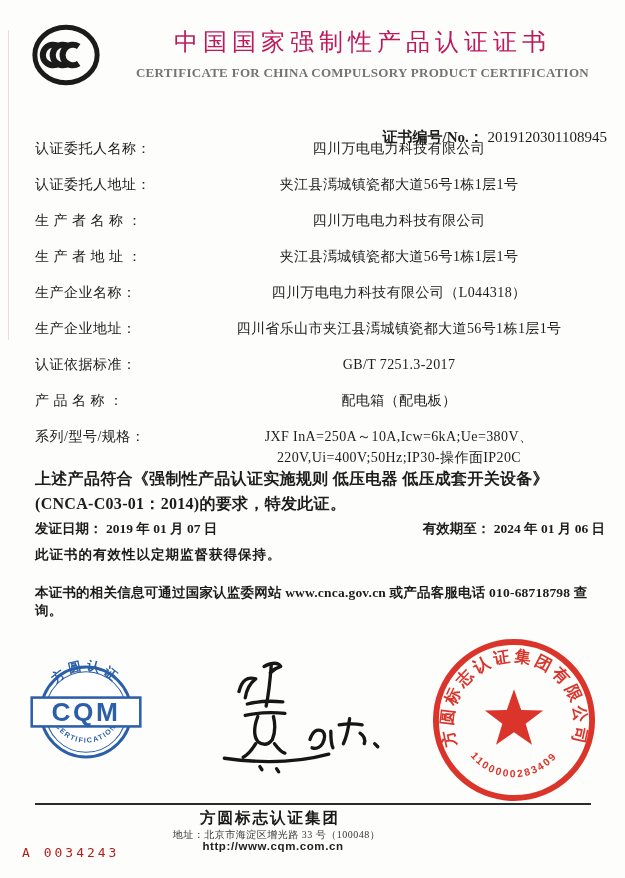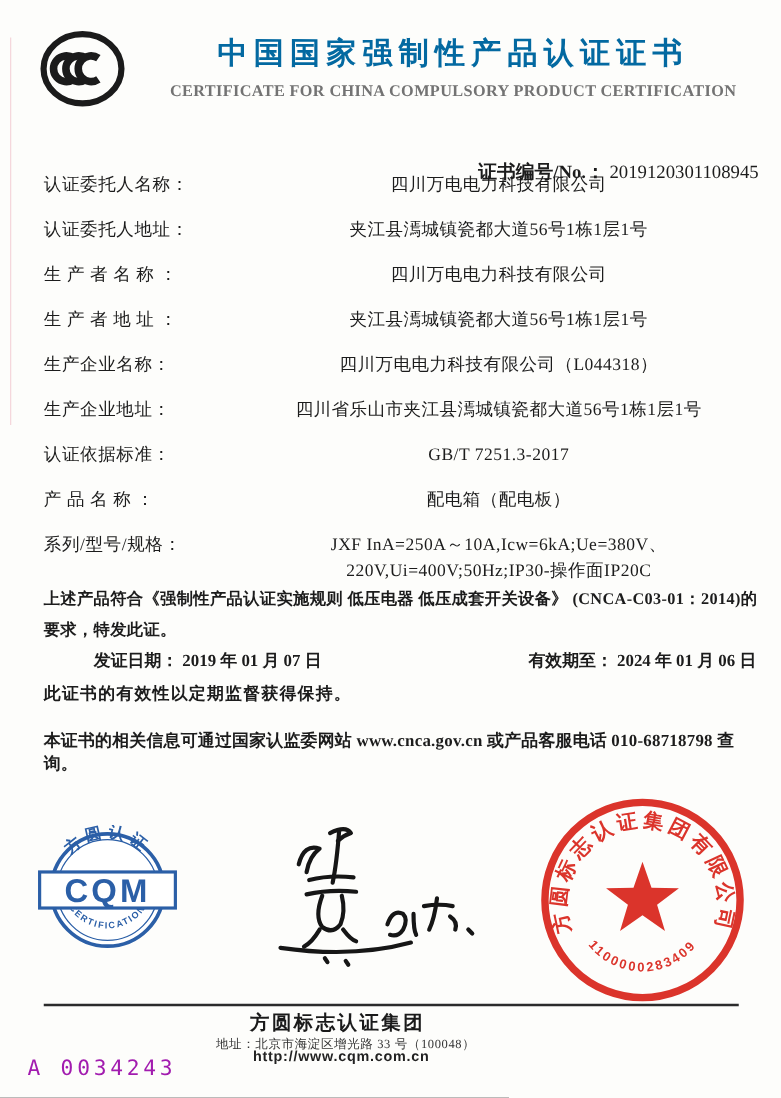--- a/index.html
+++ b/index.html
@@ -5,45 +5,45 @@
   html,body{margin:0;padding:0;background:#888;}
   .page{
     position:relative;width:625px;height:878px;margin:0 auto;
     background:#fdfdfb;overflow:hidden;
     font-family:"Liberation Serif","DejaVu Serif",serif;color:#1c1c1c;
   }
   .scan-line{position:absolute;left:8px;top:30px;width:1px;height:310px;background:rgba(225,120,140,.28);}
   
   .ccc-logo{position:absolute;left:28px;top:20px;width:76px;height:70px;}
   .title-block{position:absolute;left:110px;top:26px;width:505px;text-align:center;}
-  .title-cn{font-size:24px;font-weight:bold;letter-spacing:5px;color:#0369a1;white-space:nowrap;}
+  .title-cn{font-size:24px;font-weight:normal;letter-spacing:5px;color:#be185d;white-space:nowrap;}
   .title-en{margin-top:7px;font-size:13px;font-weight:600;letter-spacing:.3px;
     font-family:Liberation Serif, serif;color:#737373;white-space:nowrap;}
   .cert-no{position:absolute;top:100px;right:18px;font-size:15px;margin-top:28px;}
   .cert-no .lbl{font-weight:bold;}
   
   .fields{position:absolute;left:35px;top:138px;right:14px;}
   .frow{display:flex;margin-bottom:15px;font-size:14px;line-height:21px;}
   .frow .flabel{flex:0 0 152px;font-weight:normal;white-space:pre;letter-spacing:.5px;}
   .frow .fvalue{flex:1;letter-spacing:.4px;text-align:center;}
-  .statement{position:absolute;left:35px;top:466px;right:14px;font-size:13px;line-height:25px;font-weight:bold;letter-spacing:.3px;}
-  .dates{position:absolute;left:35px;top:520px;right:20px;display:flex;justify-content:space-between;font-size:13.5px;font-weight:bold;margin-left:40px;}
+  .statement{position:absolute;left:35px;top:466px;right:14px;font-size:16px;line-height:25px;font-weight:bold;letter-spacing:.3px;}
+  .dates{position:absolute;left:35px;top:520px;right:20px;display:flex;justify-content:space-between;font-size:13.5px;font-weight:bold;}
   .validity{position:absolute;left:35px;top:546px;font-size:13.5px;font-weight:bold;letter-spacing:1px;}
   .infonote{position:absolute;left:35px;top:584px;right:14px;font-size:13.5px;font-weight:bold;letter-spacing:.2px;}
   
   .cqm-logo{position:absolute;left:30px;top:660px;width:112px;height:104px;}
   .signature{position:absolute;left:222px;top:656px;width:178px;height:120px;}
   .stamp{position:absolute;left:430px;top:636px;width:168px;height:168px;opacity:.93;}
   
   .footer-line{position:absolute;left:35px;top:803px;width:556px;border-top:2px solid #2b2b2b;}
   .footer-company{position:absolute;left:0;top:808px;width:540px;text-align:center;font-size:15.5px;font-weight:bold;letter-spacing:2px;color:#1a1a1a;}
   .footer-address{position:absolute;left:0;top:828px;width:553px;text-align:center;font-size:10px;color:#333;letter-spacing:.5px;}
   .footer-url{position:absolute;left:0;top:840px;width:546px;text-align:center;font-size:11.5px;font-weight:bold;
     font-family:"Liberation Sans","DejaVu Sans",sans-serif;color:#222;letter-spacing:.6px;}
-  .serial{position:absolute;left:22px;top:845px;font-size:17px;color:#a21caf;
+  .serial{position:absolute;left:22px;top:845px;font-size:13px;color:#b91c1c;
     font-family:"DejaVu Sans Mono","Liberation Mono",monospace;letter-spacing:3px;}
 </style>
 </head>
 <body>
 
 <div class="page">
   <div class="scan-line"></div>
 
   <svg class="ccc-logo" viewBox="0 0 100 92">
     <ellipse cx="50" cy="46" rx="41" ry="36.5" fill="none" stroke="#1b1b1b" stroke-width="6.5"></ellipse>

